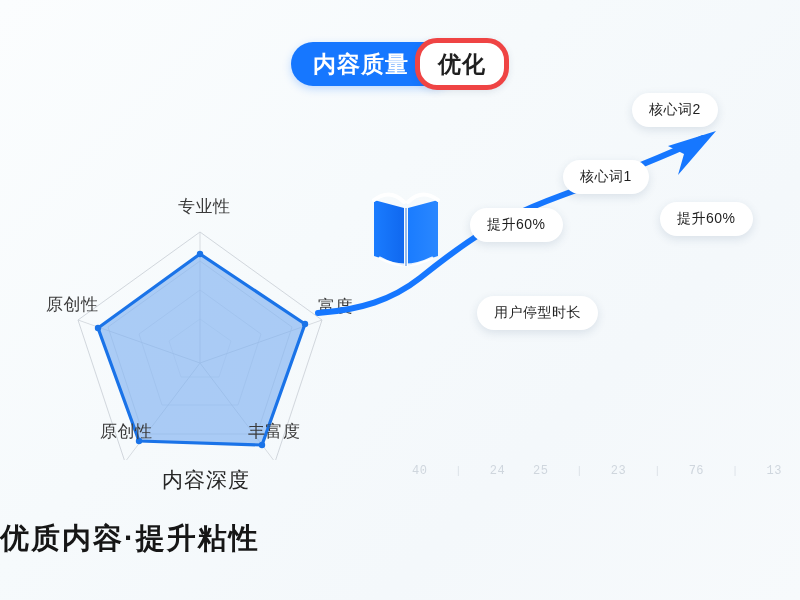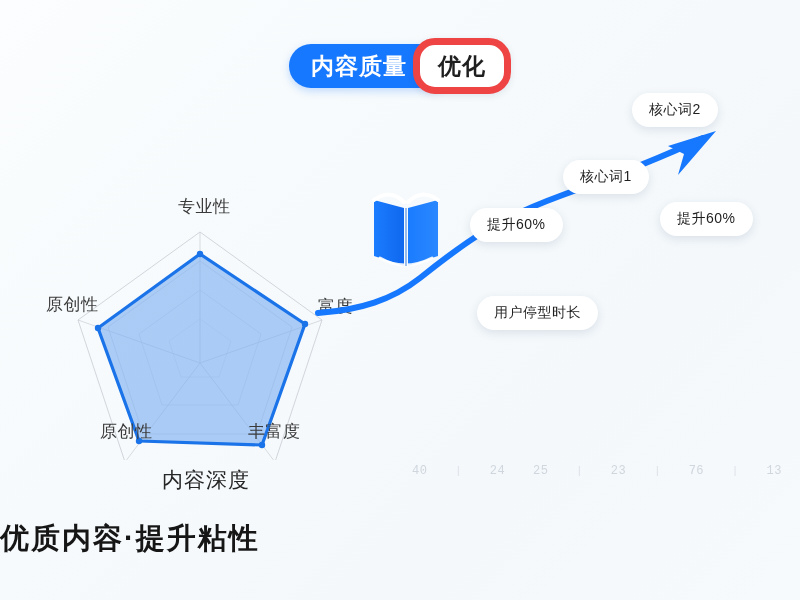--- a/index.html
+++ b/index.html
@@ -53,21 +53,21 @@
     height: 42px;
     display: flex;
     align-items: center;
     padding: 0 18px;
     border-radius: 22px;
     background: #ffffff;
     color: #1f1f1f;
     font-size: 23px;
     font-weight: 700;
     letter-spacing: 1px;
-    border: 7px solid #ef4444;
+    border: 5px solid #ef4444;
     box-shadow: 0 2px 7px rgba(30,60,100,0.10);
     position: relative;
     z-index: 2;
     white-space: nowrap;
   }
 
   
   .main-title {
     position: absolute;
     left: 0;

